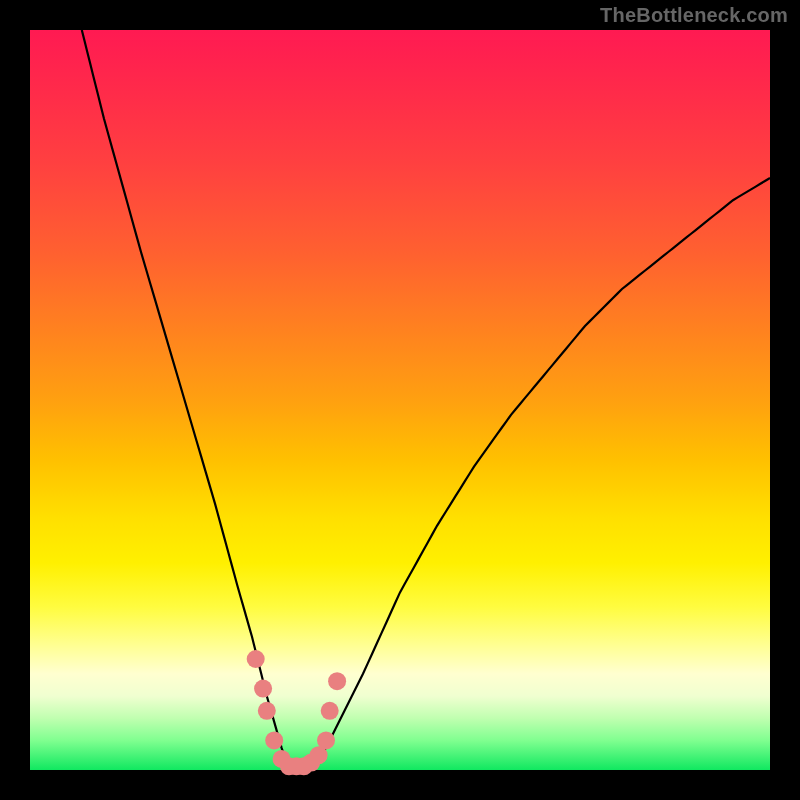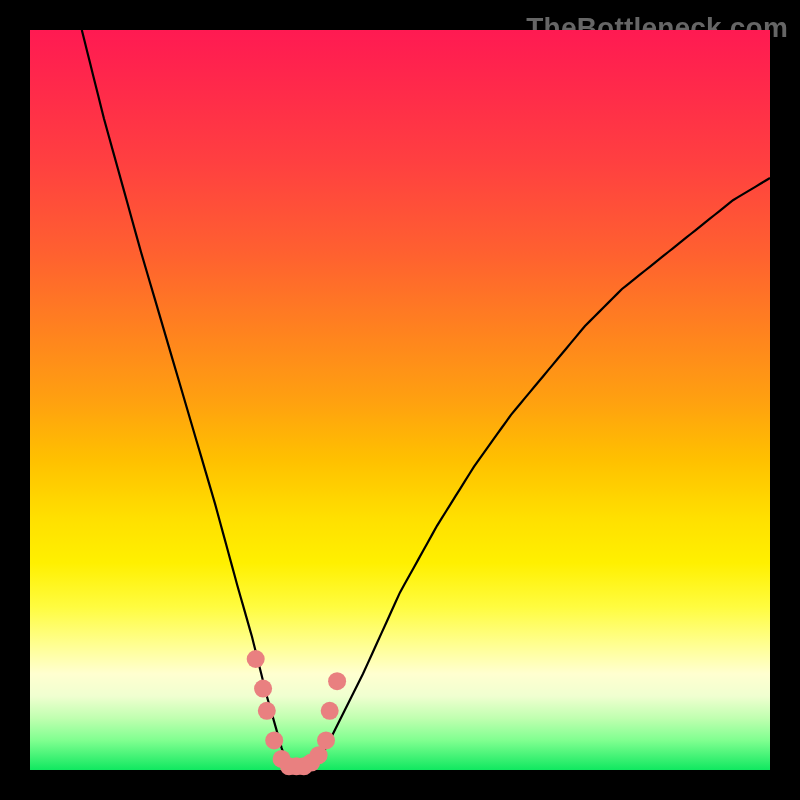--- a/index.html
+++ b/index.html
@@ -29,24 +29,24 @@
       #fffc40 78%,
       #ffff90 83%,
       #ffffd0 87%,
       #f0ffd0 90%,
       #c0ffb0 93%,
       #80ff90 96%,
       #10e860 100%);
   }
   .watermark {
     position: absolute;
-    top: 12px;
+    top: 4px;
     right: 12px;
     font-family: Arial, Helvetica, sans-serif;
-    font-size: 28px;
+    font-size: 20px;
     font-weight: 600;
     color: #666;
     letter-spacing: 0.2px;
   }
   svg.curve {
     position: absolute;
     left: 0; top: 0;
     width: 740px; height: 740px;
     overflow: visible;
   }

